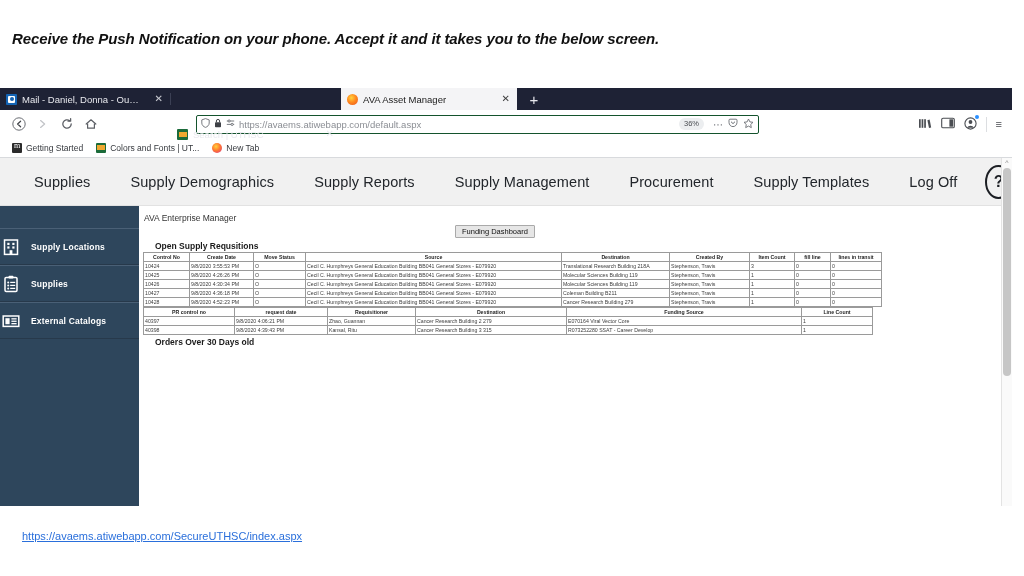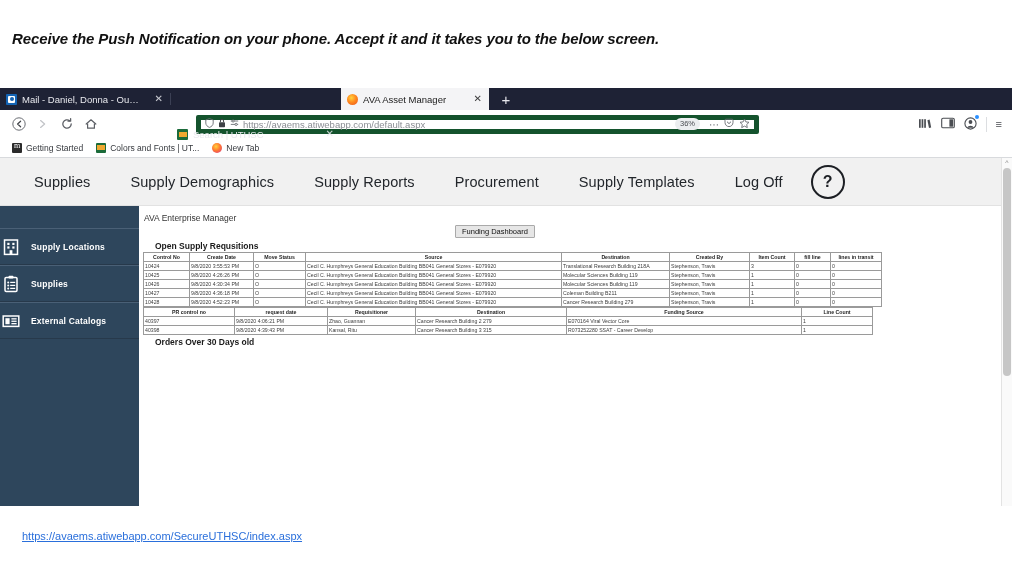--- a/index.html
+++ b/index.html
@@ -117,21 +117,21 @@
   .tab-close {
     margin-left: auto;
     padding-left: 10px;
     font-size: 10px;
     line-height: 1;
     opacity: .85;
     cursor: default;
   }
   .tab1 { width: 170px; }
   .tab2 { width: 170px; margin-top: 46px; }
-  .tab3 { width: 148px; }
+  .tab3 { width: 176px; }
   .newtab {
     width: 34px;
     display: flex;
     align-items: center;
     justify-content: center;
     color: #e8e9ee;
     font-size: 15px;
     background: #1e2235;
   }
   .tabstrip-fill { flex: 1 1 auto; background: #1e2235; }
@@ -156,21 +156,21 @@
     font-size: 13px;
   }
   .nav-btn.disabled { color: #c2c4c8; }
 
   .urlbar {
     flex: 0 0 auto;
     width: 563px;
     margin-left: 92px;
     height: 19px;
     background: #ffffff;
-    border: 5px solid #14532d;
+    border: 1px solid #14532d;
     border-radius: 2px;
     display: flex;
     align-items: center;
     padding: 0 4px;
     box-sizing: border-box;
     gap: 4px;
   }
   .url-ico {
     font-size: 9px;
     color: #6a6d73;
@@ -604,20 +604,21 @@
         <span>New Tab</span>
       </div>
     </div>
 
     <div class="viewport">
 
       <div class="appnav">
         <span class="appnav-item">Supplies</span>
         <span class="appnav-item">Supply Demographics</span>
         <span class="appnav-item">Supply Reports</span>
+        <span class="appnav-item">Supply Management</span>
         <span class="appnav-item">Procurement</span>
         <span class="appnav-item">Supply Templates</span>
         <span class="appnav-item">Log Off</span>
         <span class="help-circle">?</span>
       </div>
 
       <div class="appbody">
 
         <div class="sidebar">
           <div class="sb-spacer"></div>

